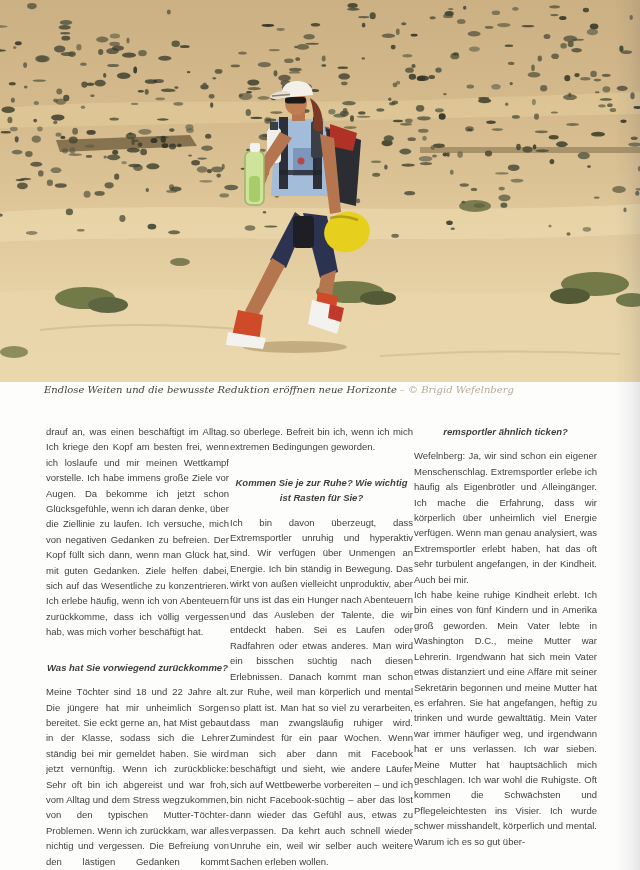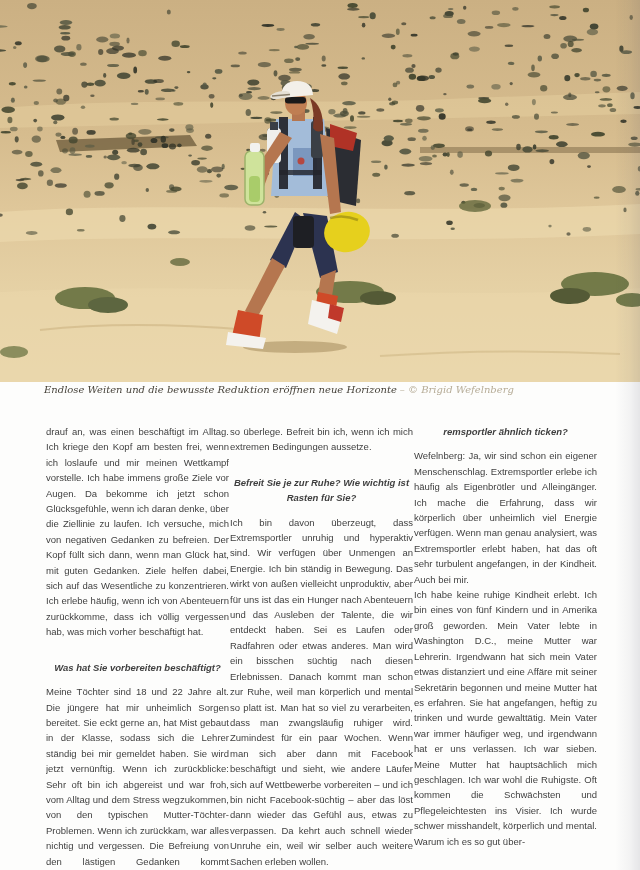--- a/index.html
+++ b/index.html
@@ -553,26 +553,26 @@
     </svg>
   </figure>
 
   <div class="caption">
     <span>Endlose Weiten und die bewusste Reduktion eröffnen neue Horizonte</span><span class="credit">– © Brigid Wefelnberg</span>
   </div>
 
   <div class="columns">
     <div class="col">
         <p class="block-para">drauf an, was einen beschäftigt im Alltag. Ich kriege den Kopf am besten frei, wenn ich loslaufe und mir meinen Wettkampf vorstelle. Ich habe immens große Ziele vor Augen. Da bekomme ich jetzt schon Glücksgefühle, wenn ich daran denke, über die Ziellinie zu laufen. Ich versuche, mich von negativen Gedanken zu befreien. Der Kopf füllt sich dann, wenn man Glück hat, mit guten Gedanken. Ziele helfen dabei, sich auf das Wesentliche zu konzentrieren. Ich erlebe häufig, wenn ich von Abenteuern zurückkomme, dass ich völlig vergessen hab, was mich vorher beschäftigt hat.</p>
-        <p class="block-question">Was hat Sie vorbereiten beschäftigt?</p>
+        <p class="block-question">Was hat Sie vorwiegend zurückkomme?</p>
         <p class="block-para">Meine Töchter sind 18 und 22 Jahre alt. Die jüngere hat mir unheimlich Sorgen bereitet. Sie eckt gerne an, hat Mist gebaut in der Klasse, sodass sich die Lehrer ständig bei mir gemeldet haben. Sie wird jetzt vernünftig. Wenn ich zurückblicke: Sehr oft bin ich abgereist und war froh, vom Alltag und dem Stress wegzukommen, von den typischen Mutter-Töchter-Problemen. Wenn ich zurückkam, war alles nichtig und vergessen. Die Befreiung von den lästigen Gedanken kommt hauptsächlich im Wettkampf, wenn ich</p>
       </div>
     <div class="col">
-        <p class="block-para">so überlege. Befreit bin ich, wenn ich mich extremen Bedingungen aussetze.</p>
-        <p class="block-question">Befreit Sie je zur Ruhe? Wie wichtig ist Rasten für Sie?</p>
+        <p class="block-para">so überlege. Befreit bin ich, wenn ich mich extremen Bedingungen geworden.</p>
+        <p class="block-question">Kommen Sie je zur Ruhe? Wie wichtig ist Rasten für Sie?</p>
         <p class="block-para">Ich bin davon überzeugt, dass Extremsportler unruhig und hyperaktiv sind. Wir verfügen über Unmengen an Energie. Ich bin ständig in Bewegung. Das wirkt von außen vielleicht unproduktiv, aber für uns ist das ein Hunger nach Abenteuern und das Ausleben der Talente, die wir entdeckt haben. Sei es Laufen oder Radfahren oder etwas anderes. Man wird ein bisschen süchtig nach diesen Erlebnissen. Danach kommt man schon zur Ruhe, weil man körperlich und mental so platt ist. Man hat so viel zu verarbeiten, dass man zwangsläufig ruhiger wird. Zumindest für ein paar Wochen. Wenn man sich aber dann mit Facebook beschäftigt und sieht, wie andere Läufer sich auf Wettbewerbe vorbereiten – und ich bin nicht Facebook-süchtig – aber das löst dann wieder das Gefühl aus, etwas zu verpassen. Da kehrt auch schnell wieder Unruhe ein, weil wir selber auch weitere Sachen erleben wollen.</p>
       </div>
     <div class="col">
         <p class="block-question">remsportler ähnlich ticken?</p>
         <p class="block-para">Wefelnberg: Ja, wir sind schon ein eigener Menschenschlag. Extremsportler erlebe ich häufig als Eigenbrötler und Alleingänger. Ich mache die Erfahrung, dass wir körperlich über unheimlich viel Energie verfügen. Wenn man genau analysiert, was Extremsportler erlebt haben, hat das oft sehr turbulent angefangen, in der Kindheit. Auch bei mir.</p>
         <p class="block-para">Ich habe keine ruhige Kindheit erlebt. Ich bin eines von fünf Kindern und in Amerika groß geworden. Mein Vater lebte in Washington D.C., meine Mutter war Lehrerin. Irgendwann hat sich mein Vater etwas distanziert und eine Affäre mit seiner Sekretärin begonnen und meine Mutter hat es erfahren. Sie hat angefangen, heftig zu trinken und wurde gewalttätig. Mein Vater war immer häufiger weg, und irgendwann hat er uns verlassen. Ich war sieben. Meine Mutter hat hauptsächlich mich geschlagen. Ich war wohl die Ruhigste. Oft kommen die Schwächsten und Pflegeleichtesten ins Visier. Ich wurde schwer misshandelt, körperlich und mental. Warum ich es so gut über-</p>
       </div>
   </div>
 
   <div class="edge-shade"></div>

